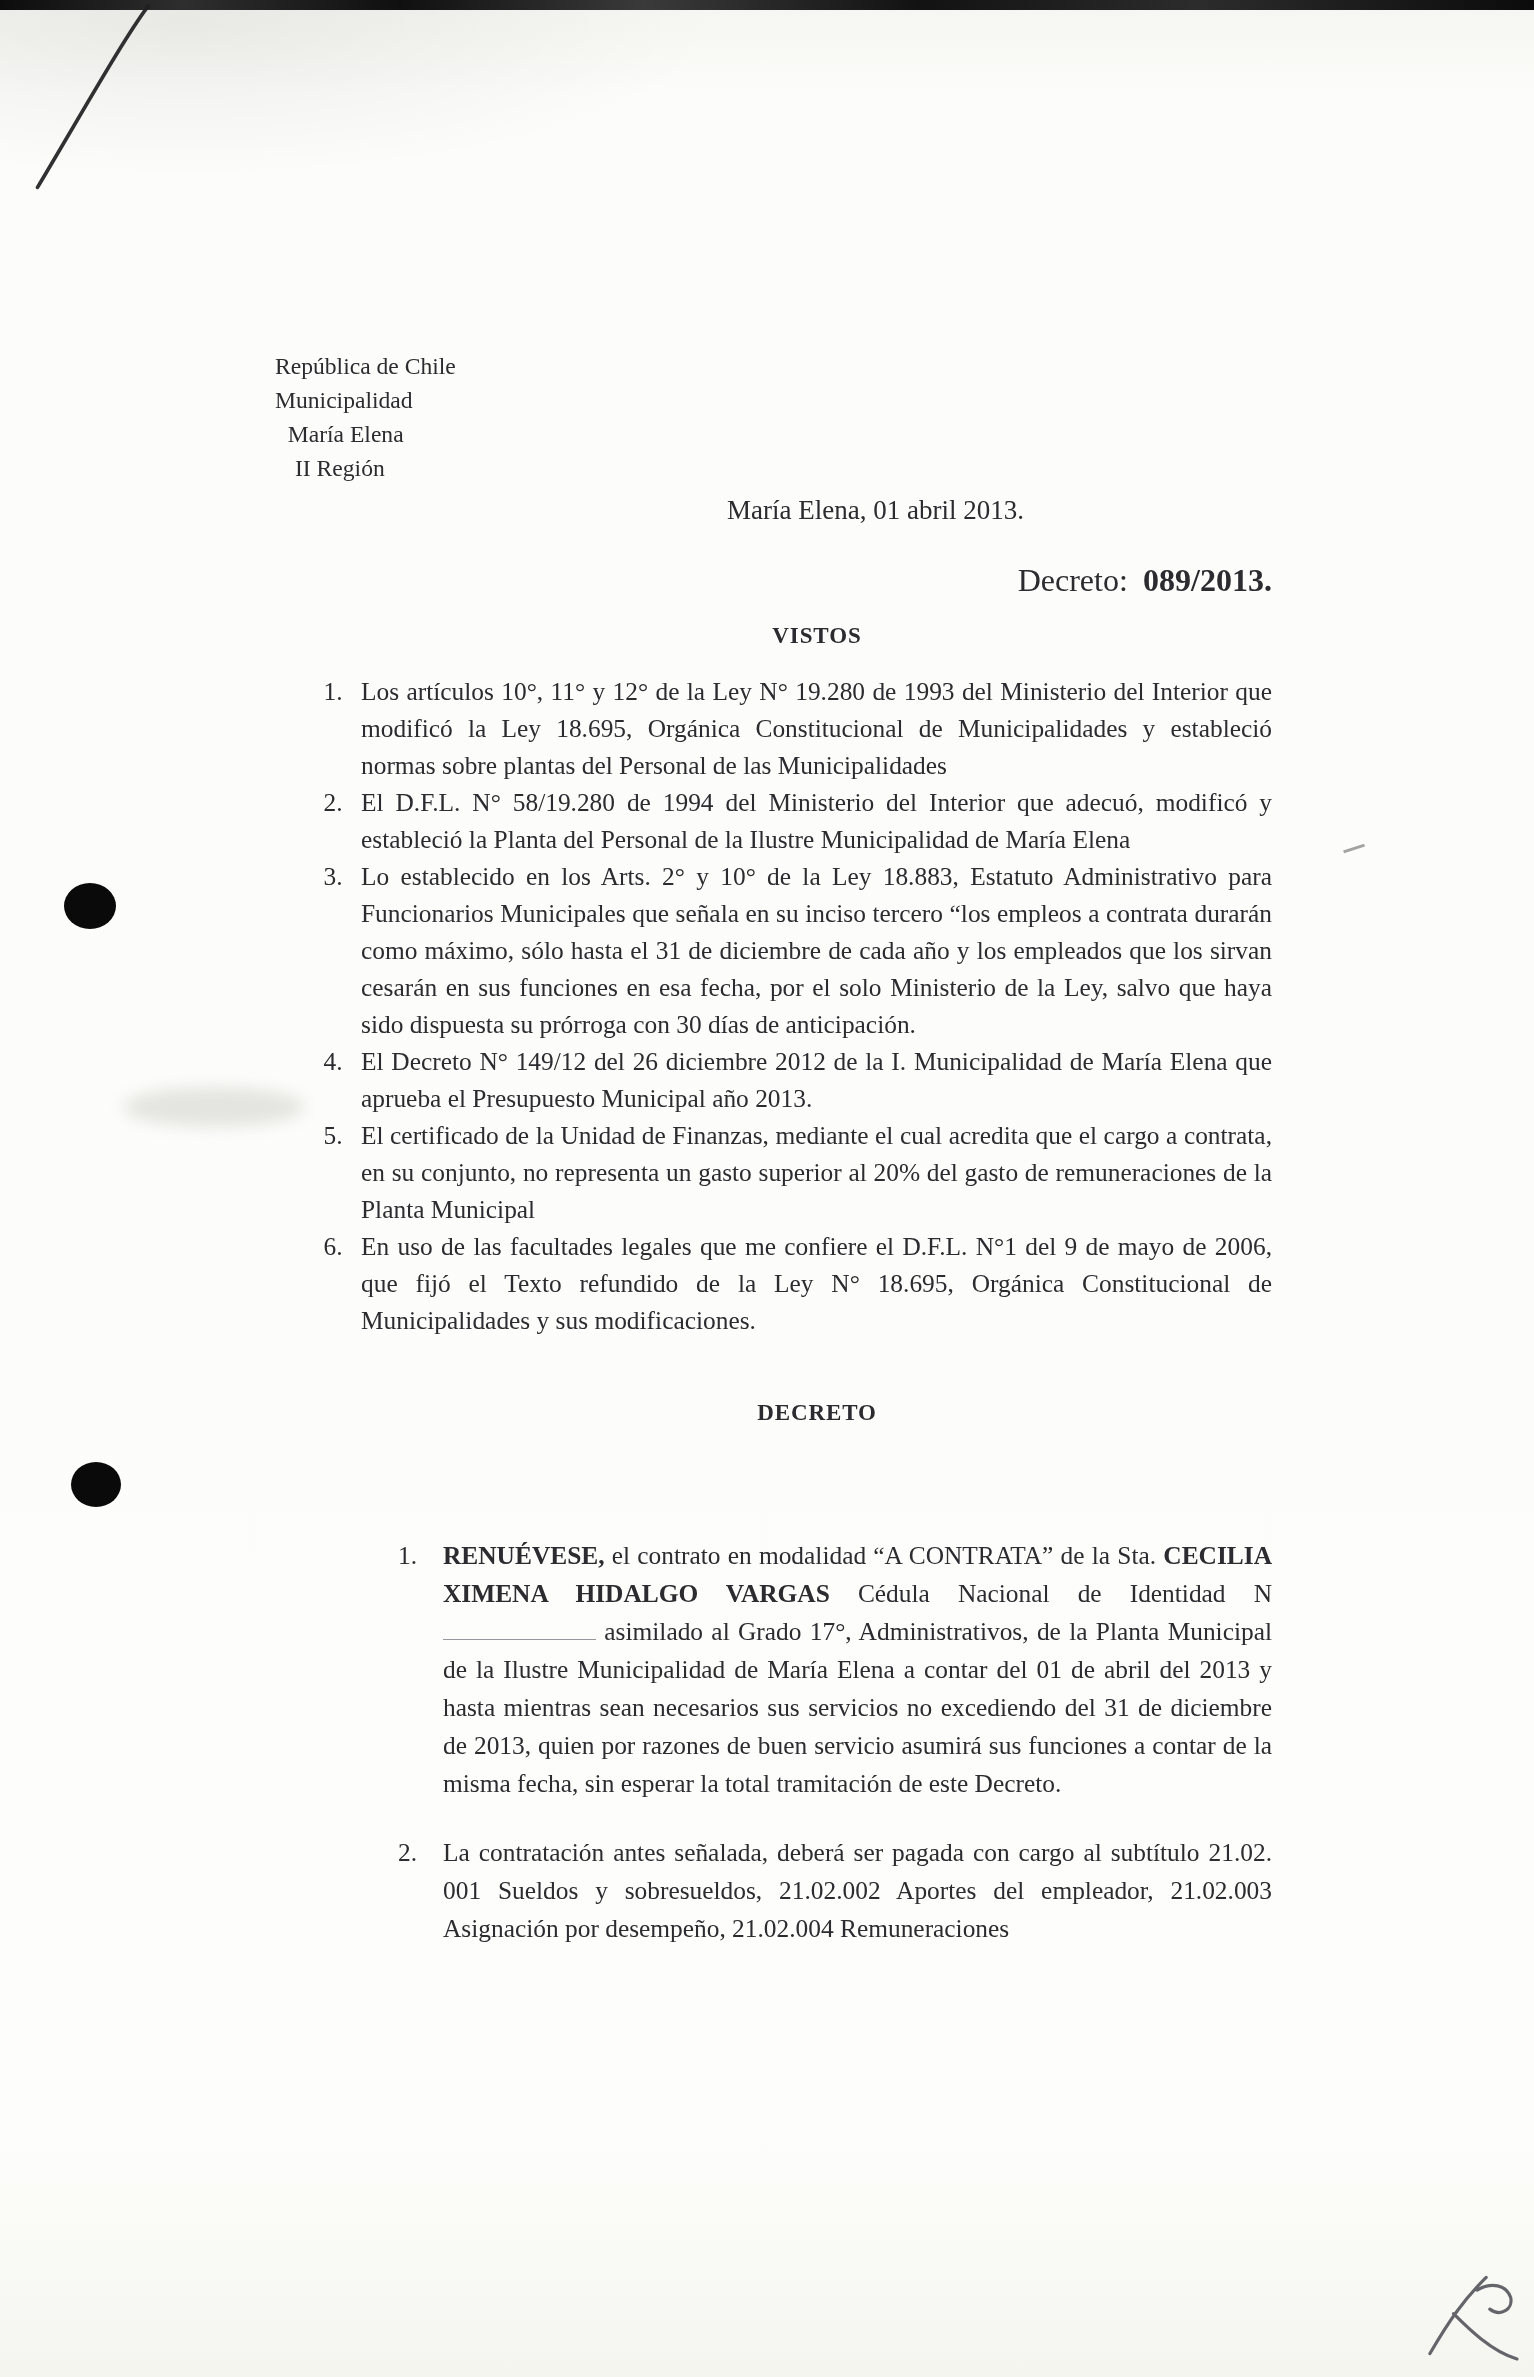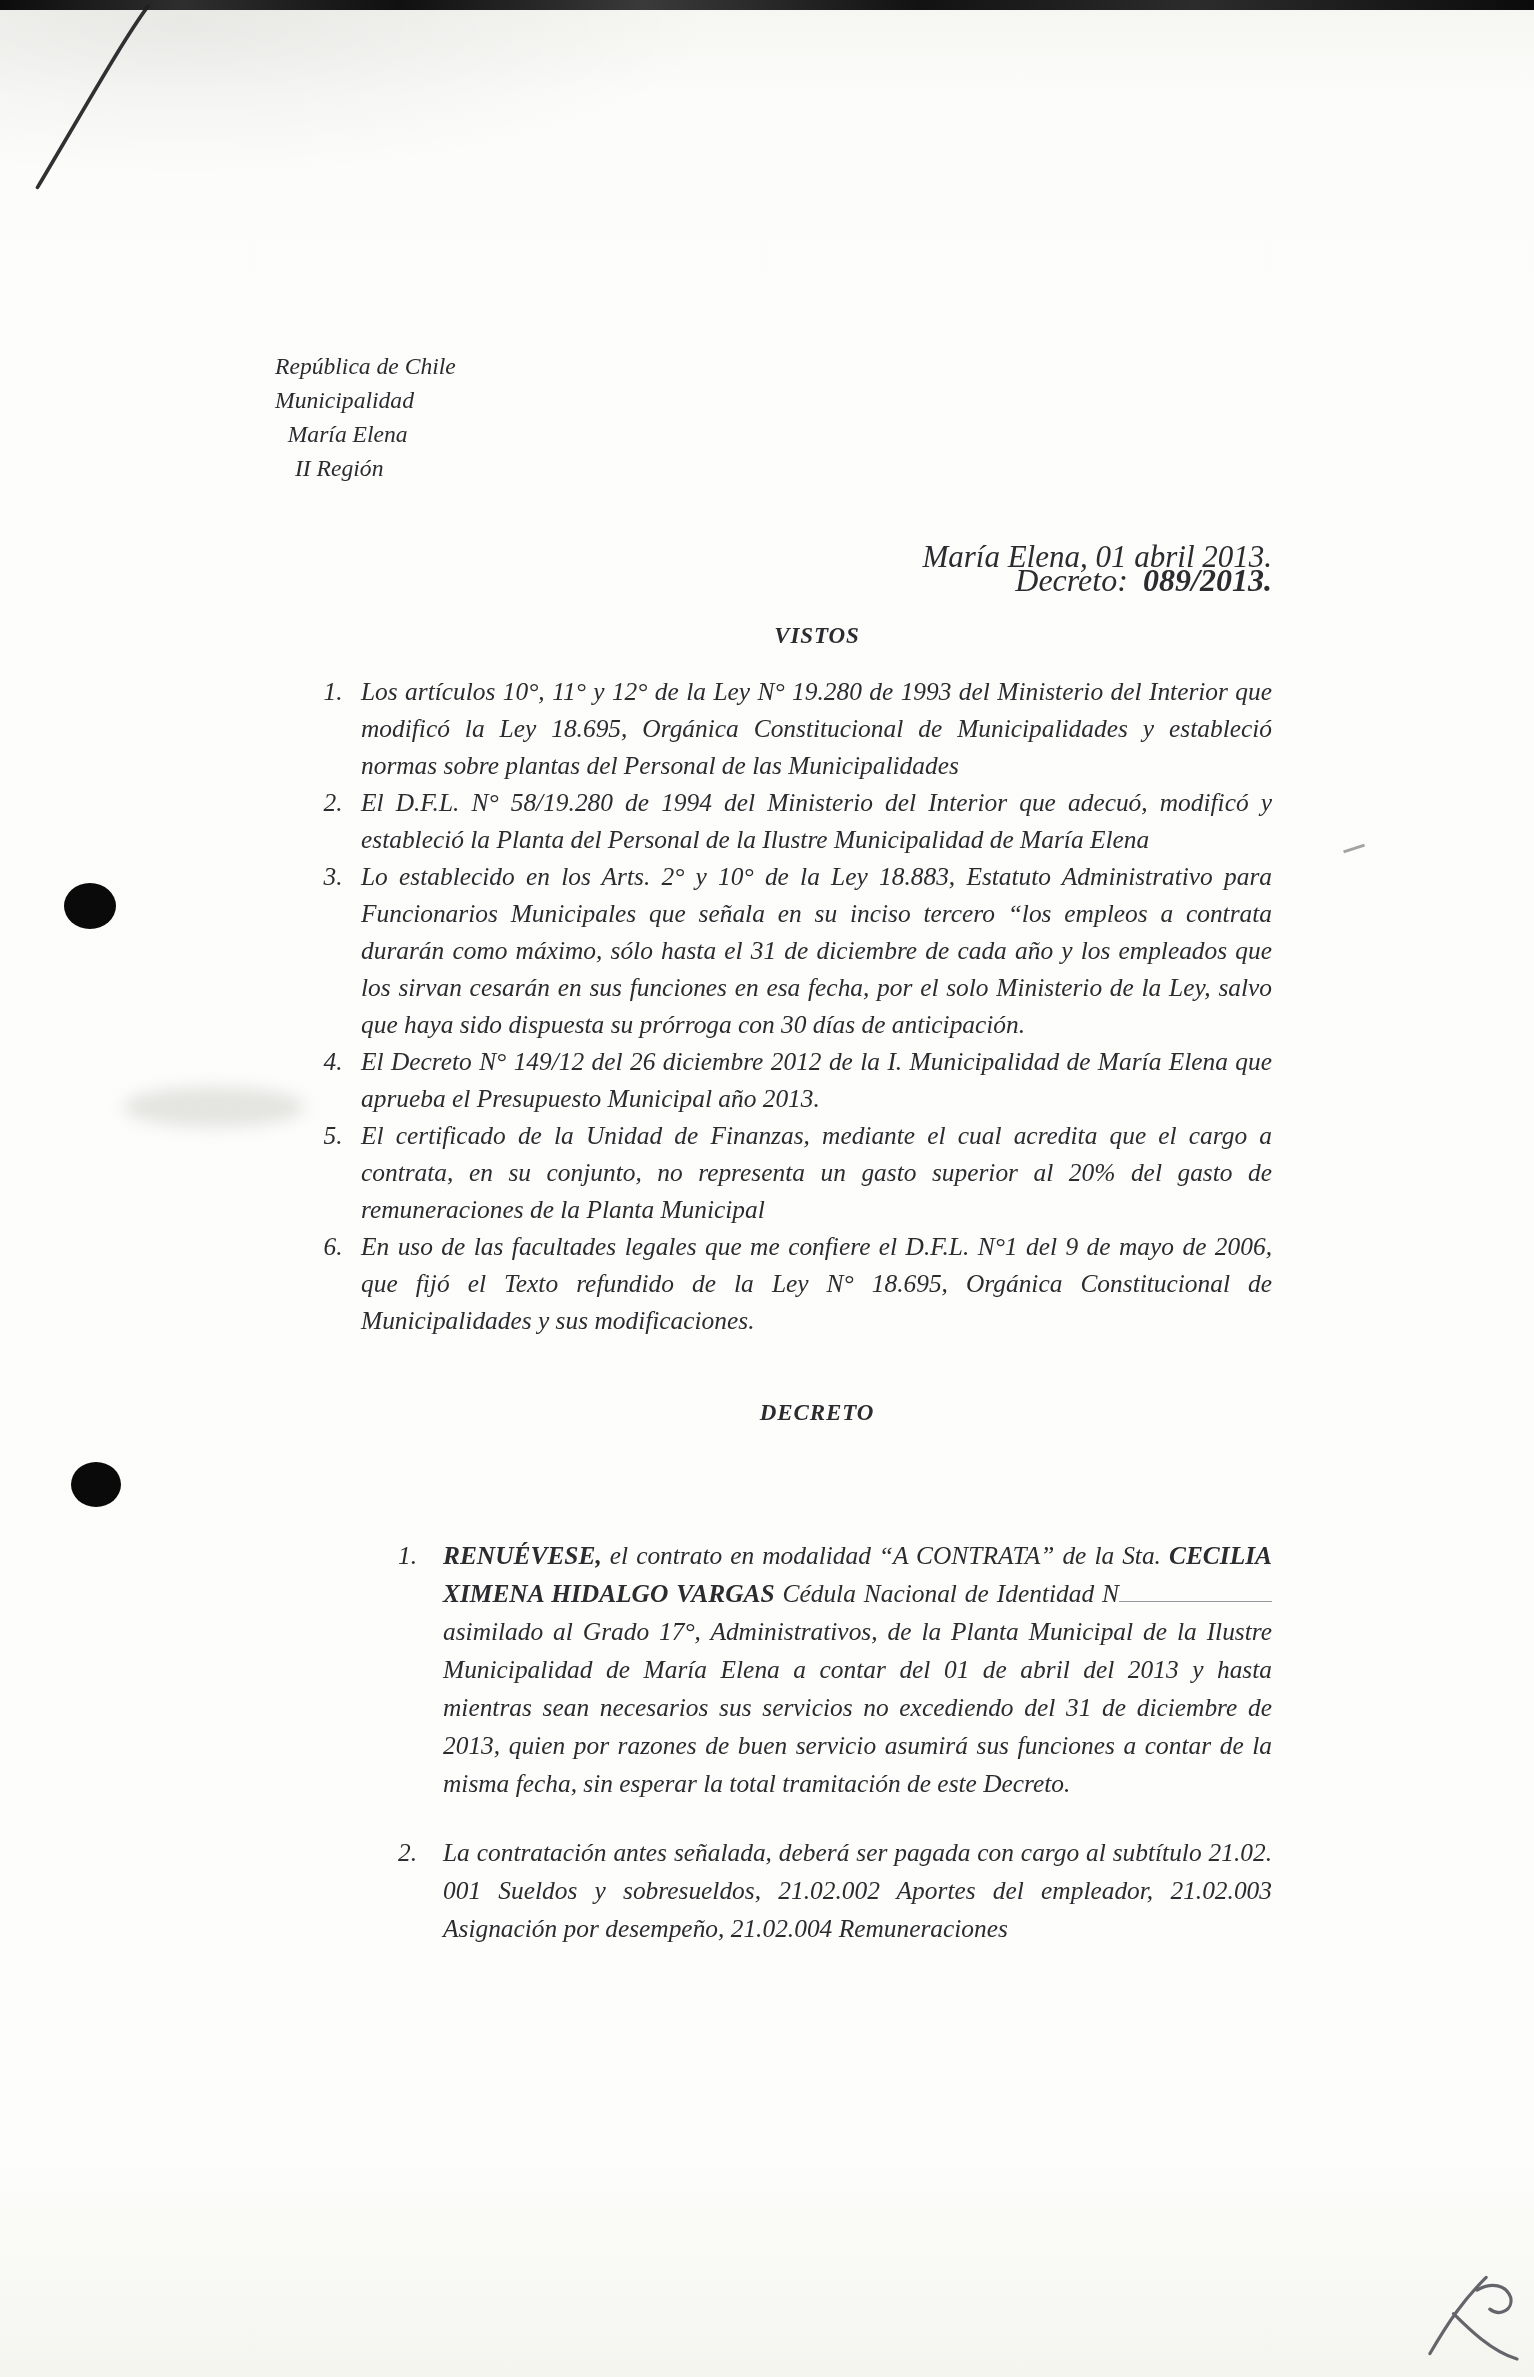--- a/index.html
+++ b/index.html
@@ -11,21 +11,20 @@
     position: relative;
     width: 1535px;
     height: 2377px;
     margin: 0 auto;
     background:
       radial-gradient(ellipse 818px 236px at 12% 1%, rgba(0,0,0,0.06), transparent 65%),
       linear-gradient(180deg, #f5f5f1 0%, #fcfcfa 4%, #fdfdfb 90%, #f5f5f0 100%);
     color: #2b2b30;
     font-family: "Liberation Serif", "DejaVu Serif", serif;
     overflow: hidden;
-    font-style: italic;
   }
   .scan-band {
     position: absolute;
     top: 0; left: 0;
     width: 100%;
     height: 10px;
     background: linear-gradient(90deg, #0c0c0c, #2e2e2e 12%, #101010 26%, #3a3a3a 42%, #121212 60%, #2c2c2c 78%, #0b0b0b 100%);
   }
   .pen-stroke { position: absolute; left: 23px; top: 3.6px; }
   .letterhead {
@@ -36,23 +35,22 @@
     line-height: 34px;
     white-space: nowrap;
   }
   .lh-indent-1 { padding-left: 12.7px; }
   .lh-indent-2 { padding-left: 20px; }
   .dateline {
     position: absolute;
     top: 495px;
     left: 727px;
     width: 545px;
-    text-align: right;
-    font-size: 31px;
-    margin-top: 44px;
+    text-align: left;
+    font-size: 27px;
   }
   .decree-line {
     position: absolute;
     top: 562px;
     left: 727px;
     width: 545px;
     text-align: right;
     font-size: 32px;
   }
   .bold { font-weight: 700; }

